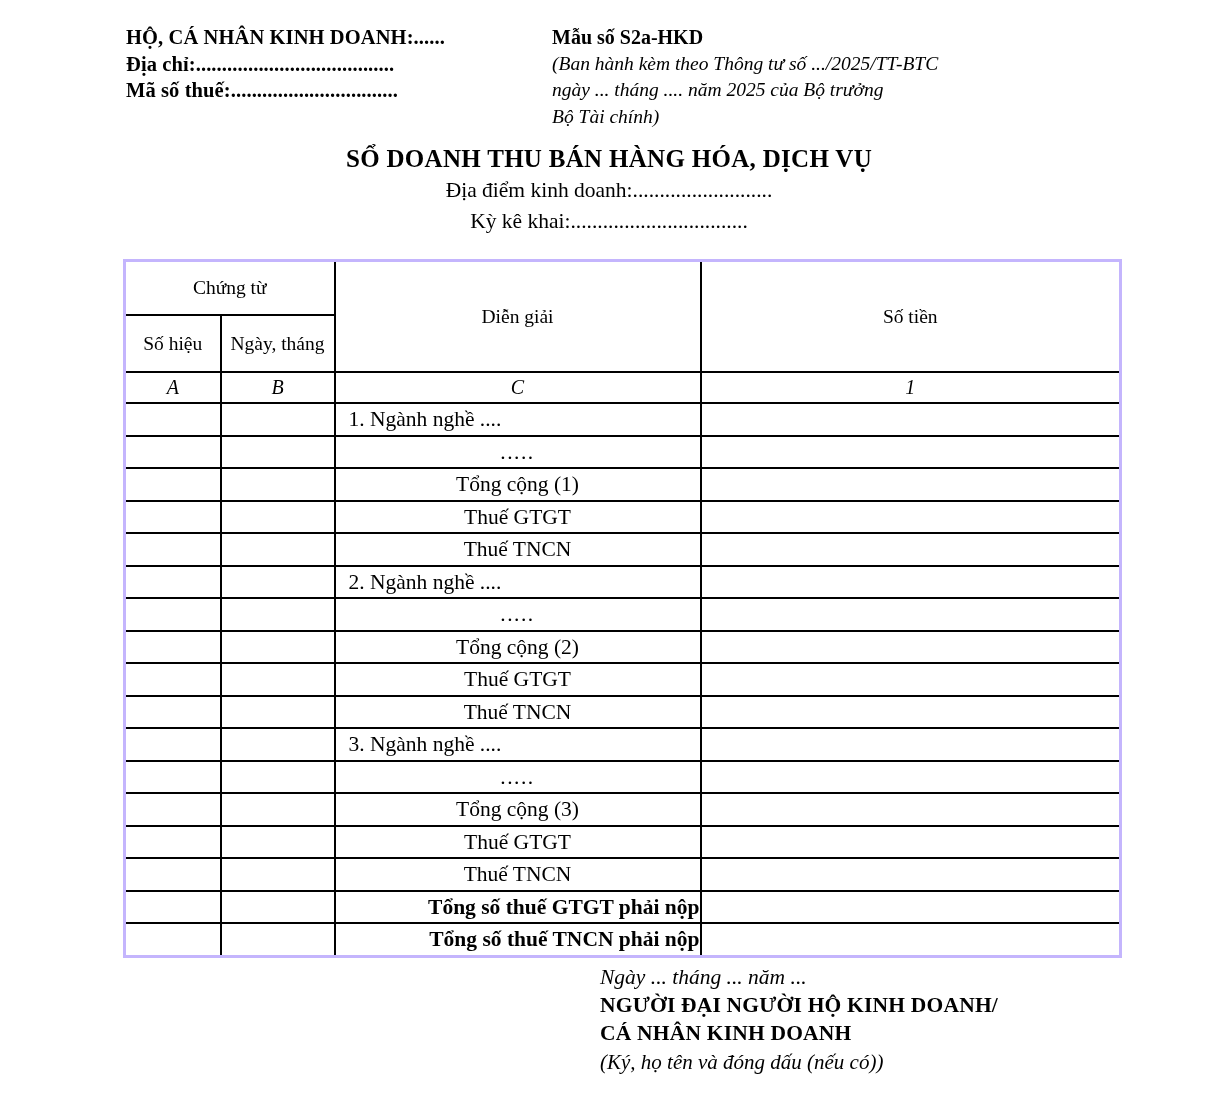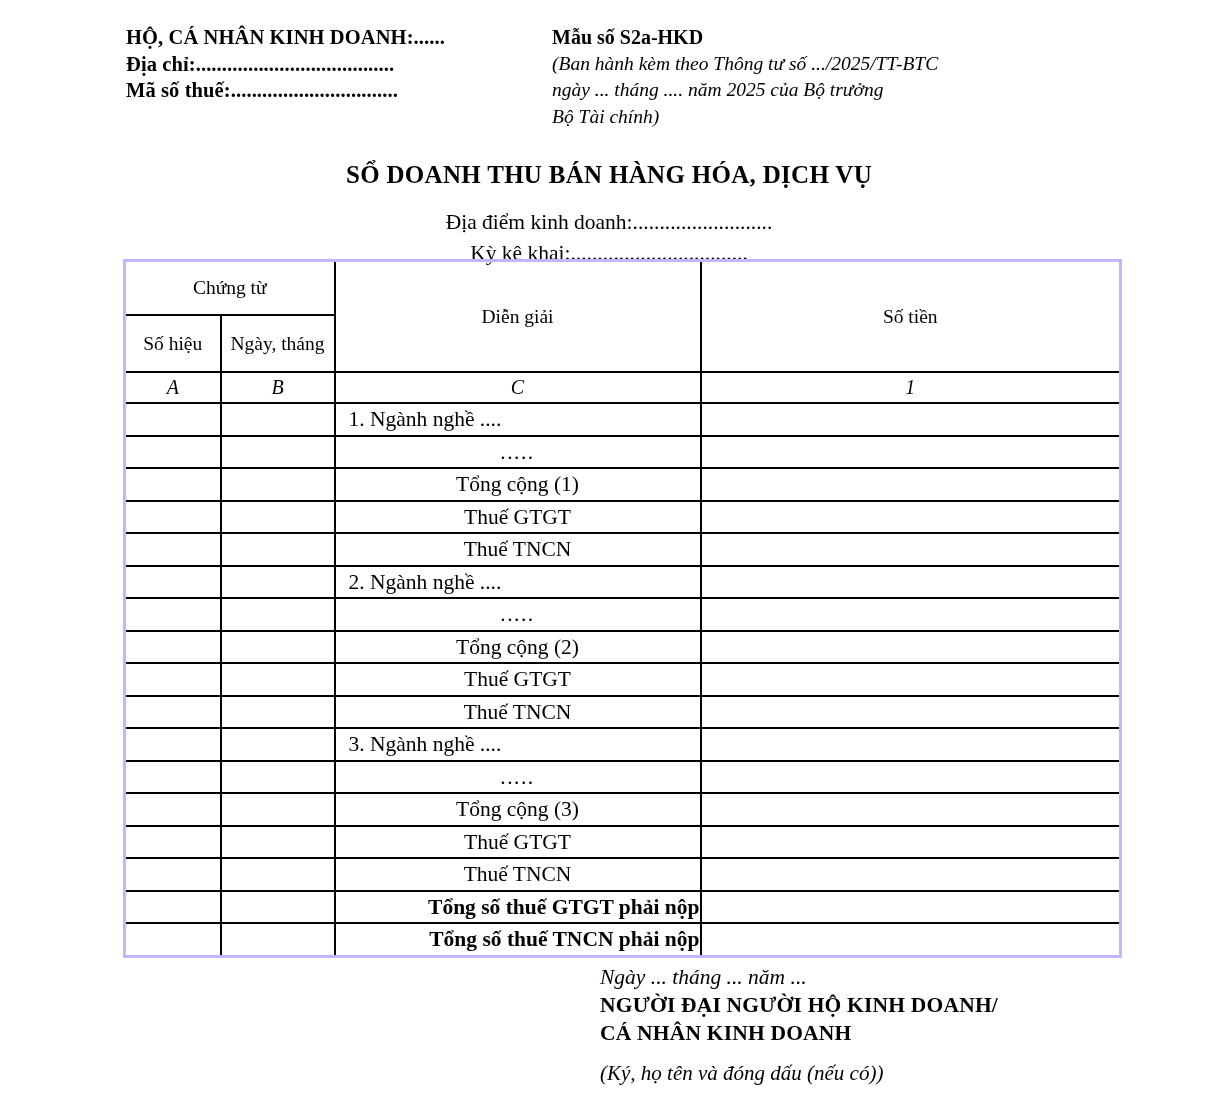--- a/index.html
+++ b/index.html
@@ -68,21 +68,21 @@
     top: 143px;
     left: 0;
     width: 1218px;
     text-align: center;
   }
   .doc-title {
     font-weight: bold;
     font-size: 25px;
     letter-spacing: 0.3px;
     line-height: 32px;
-    margin: 16px;
+    margin: 0;
   }
   .doc-subtitle {
     font-size: 21.5px;
     line-height: 31px;
     margin: 0;
   }
 
   
   .ledger-wrap {
     position: absolute;
@@ -165,21 +165,20 @@
     font-size: 21.5px;
     line-height: 28px;
     display: block;
     letter-spacing: 0.2px;
   }
   .sig-note {
     font-style: italic;
     font-size: 21px;
     line-height: 30px;
     display: block;
-    margin-top: 11px;
   }
 </style>
 </head>
 <body>
 
 <div class="page">
 
   <div class="top-header">
 
     <div class="entity-block">

